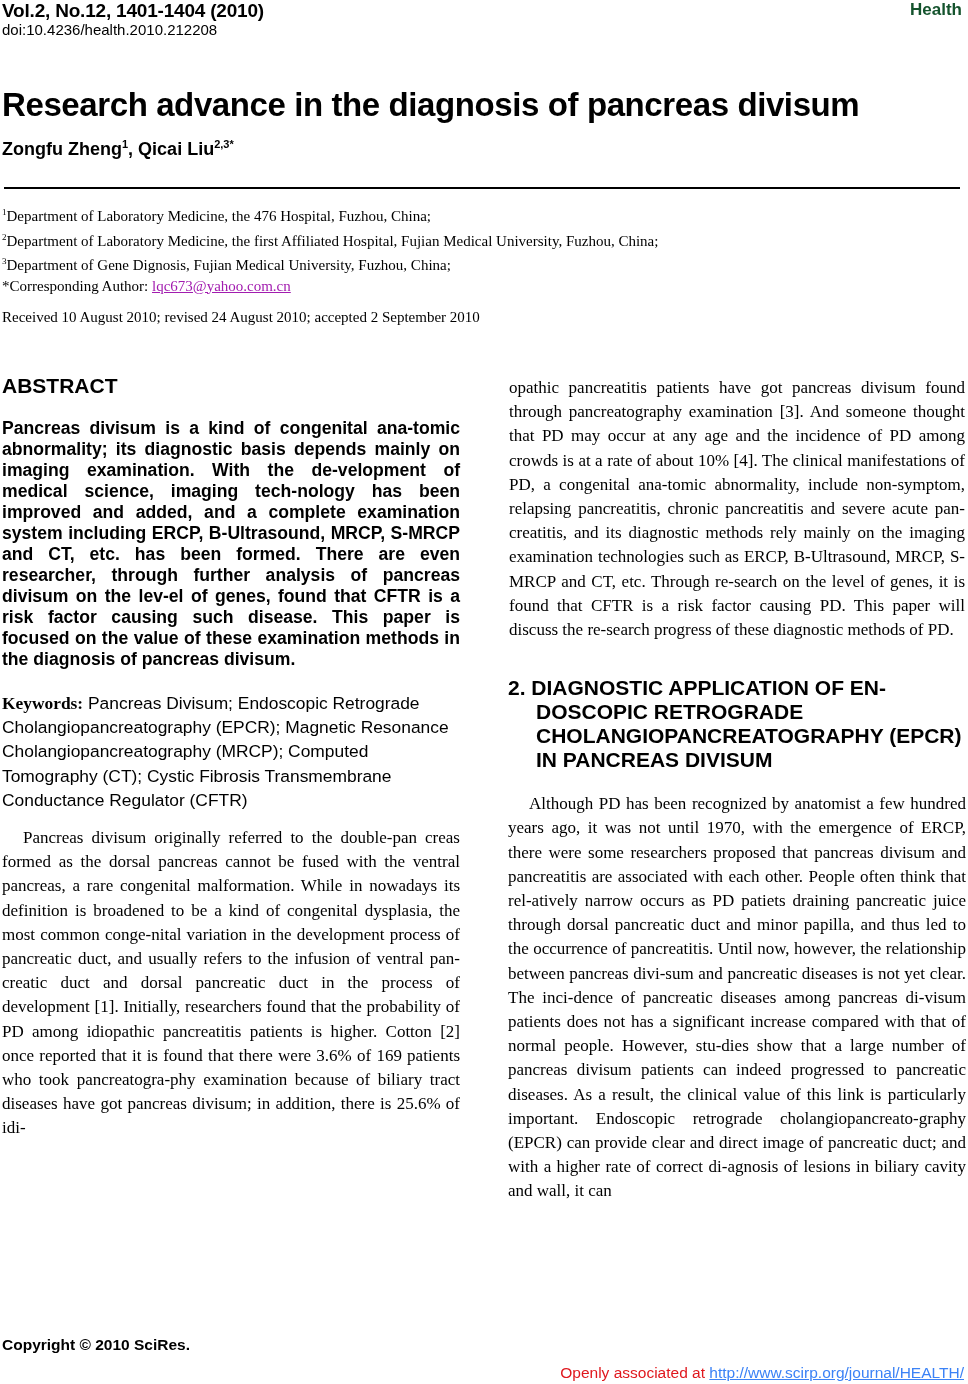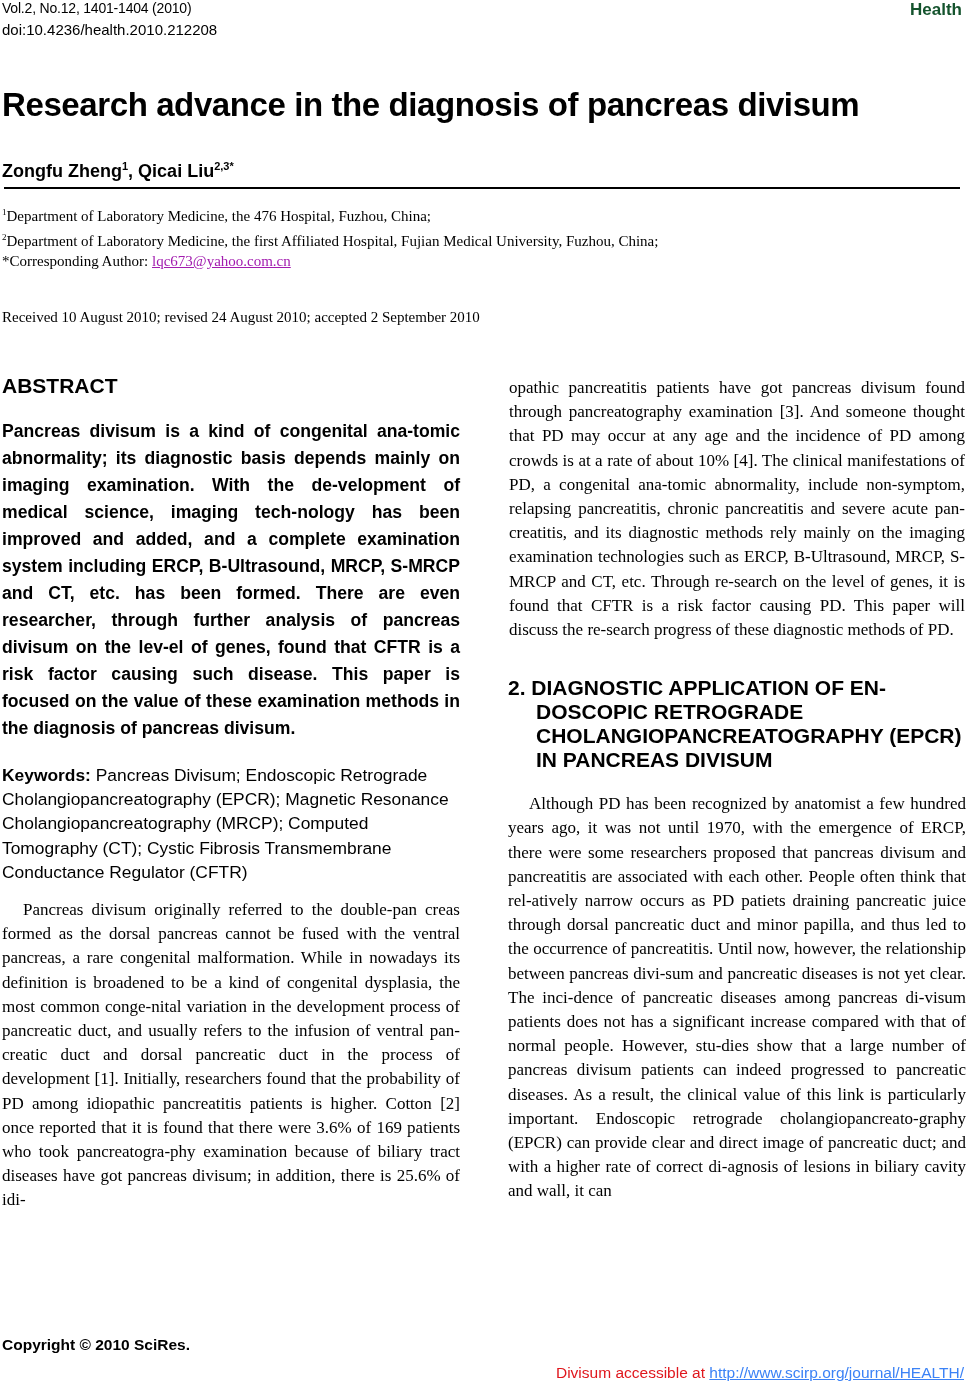--- a/index.html
+++ b/index.html
@@ -1,40 +1,40 @@
 <!DOCTYPE html>
 <html><head>
 <meta charset="utf-8">
 <style>
   html, body { margin: 0; padding: 0; background: #ffffff; }
   body { width: 968px; height: 1384px; position: relative; overflow: hidden; color: #000; }
   .sans { font-family: "Liberation Sans", sans-serif; }
   .serif { font-family: "Liberation Serif", serif; }
 
-  .hdr-vol { position: absolute; left: 2px; top: 0px; font-size: 14px; font-weight: normal; letter-spacing: -0.2px; }
+  .hdr-vol { position: absolute; left: 2px; top: 0px; font-size: 19px; font-weight: bold; letter-spacing: -0.2px; }
   .hdr-doi { position: absolute; left: 2px; top: 21px; font-size: 15px; }
   .hdr-journal { position: absolute; right: 6px; top: 0px; font-size: 17px; font-weight: bold; color: #14532d; }
 
   .title { position: absolute; left: 2px; top: 86px; font-size: 33px; font-weight: bold; letter-spacing: -0.4px; white-space: nowrap; }
-  .authors { position: absolute; left: 2px; top: 160px; font-size: 18px; font-weight: bold; white-space: nowrap; }
+  .authors { position: absolute; left: 2px; top: 138px; font-size: 18px; font-weight: bold; white-space: nowrap; }
   .authors sup { font-size: 11px; }
   .rule { position: absolute; left: 4px; right: 8px; top: 187px; height: 2px; background: #000; }
 
   .affils { position: absolute; left: 2px; top: 202px; font-size: 15px; line-height: 20.5px; }
   .affils sup { font-size: 9px; }
   .affils a { color: #a21caf; text-decoration: underline; }
   .received { position: absolute; left: 2px; top: 309px; font-size: 15px; }
 
   .col-left { position: absolute; left: 2px; top: 370px; width: 458px; }
   .col-right { position: absolute; left: 508px; top: 375px; width: 458px; }
 
   .h-abstract { font-size: 21px; font-weight: bold; margin: 4px 0 0 0; }
-  .abstract-text { font-size: 17.6px; font-weight: bold; line-height: 27px; text-align: justify; margin: 20px 0 0 0; }
+  .abstract-text { font-size: 17.6px; font-weight: bold; line-height: 21px; text-align: justify; margin: 20px 0 0 0; }
   .keywords { font-size: 17.4px; line-height: 24.2px; margin: 21px 0 0 0; }
-  .keywords b { font-weight: bold; }
+  .keywords b { font-weight: bold; font-family: Liberation Serif, serif; }
   .h-summary { font-size: 21px; font-weight: bold; margin: 19px 0 0 0; }
   .body-text { font-size: 17px; line-height: 24.2px; text-align: justify; }
   .body-text.indent { text-indent: 21px; }
   .summary-p { margin: 14px 0 0 0; }
 
   .right-p1 { margin: 1px; }
   .h-section2 { font-size: 21px; font-weight: bold; line-height: 24px; margin: 34px 0 16px 0; padding-left: 28px; text-indent: -28px; }
   .section2-p { margin: 20px 0 0 0; }
 
   .footer-copy { position: absolute; left: 2px; top: 1336px; font-size: 15.5px; font-weight: bold; }
@@ -50,31 +50,32 @@
 
 <div class="title sans">Research advance in the diagnosis of pancreas divisum</div>
 <div class="authors sans">
   <span>Zongfu Zheng</span><sup>1</sup><span>, </span><span>Qicai Liu</span><sup>2,3*</sup>
 </div>
 <div class="rule"></div>
 
 <div class="affils serif">
   <div><sup>1</sup><span>Department of Laboratory Medicine, the 476 Hospital, Fuzhou, China;</span></div>
   <div><sup>2</sup><span>Department of Laboratory Medicine, the first Affiliated Hospital, Fujian Medical University, Fuzhou, China;</span></div>
+  <div><sup>3</sup><span>Department of Gene Dignosis, Fujian Medical University, Fuzhou, China;</span></div>
   <div><span>*Corresponding Author: </span><a>lqc673@yahoo.com.cn</a></div>
 </div>
 <div class="received serif">Received 10 August 2010; revised 24 August 2010; accepted 2 September 2010</div>
 
 <div class="col-left">
   <div class="h-abstract sans">ABSTRACT</div>
   <p class="abstract-text sans">Pancreas divisum is a kind of congenital ana-tomic abnormality; its diagnostic basis depends mainly on imaging examination. With the de-velopment of medical science, imaging tech-nology has been improved and added, and a complete examination system including ERCP, B-Ultrasound, MRCP, S-MRCP and CT, etc. has been formed. There are even researcher, through further analysis of pancreas divisum on the lev-el of genes, found that CFTR is a risk factor causing such disease. This paper is focused on the value of these examination methods in the diagnosis of pancreas divisum.</p>
   <p class="keywords sans"><b>Keywords:</b><span> Pancreas Divisum; Endoscopic Retrograde Cholangiopancreatography (EPCR); Magnetic Resonance Cholangiopancreatography (MRCP); Computed Tomography (CT); Cystic Fibrosis Transmembrane Conductance Regulator (CFTR)</span></p>
   <p class="body-text indent serif summary-p">Pancreas divisum originally referred to the double-pan creas formed as the dorsal pancreas cannot be fused with the ventral pancreas, a rare congenital malformation. While in nowadays its definition is broadened to be a kind of congenital dysplasia, the most common conge-nital variation in the development process of pancreatic duct, and usually refers to the infusion of ventral pan-creatic duct and dorsal pancreatic duct in the process of development [1]. Initially, researchers found that the probability of PD among idiopathic pancreatitis patients is higher. Cotton [2] once reported that it is found that there were 3.6% of 169 patients who took pancreatogra-phy examination because of biliary tract diseases have got pancreas divisum; in addition, there is 25.6% of idi-</p>
 </div>
 
 <div class="col-right">
   <p class="body-text serif right-p1">opathic pancreatitis patients have got pancreas divisum found through pancreatography examination [3]. And someone thought that PD may occur at any age and the incidence of PD among crowds is at a rate of about 10% [4]. The clinical manifestations of PD, a congenital ana-tomic abnormality, include non-symptom, relapsing pancreatitis, chronic pancreatitis and severe acute pan-creatitis, and its diagnostic methods rely mainly on the imaging examination technologies such as ERCP, B-Ultrasound, MRCP, S-MRCP and CT, etc. Through re-search on the level of genes, it is found that CFTR is a risk factor causing PD. This paper will discuss the re-search progress of these diagnostic methods of PD.</p>
   <div class="h-section2 sans">2. DIAGNOSTIC APPLICATION OF EN-DOSCOPIC RETROGRADE CHOLANGIOPANCREATOGRAPHY (EPCR) IN PANCREAS DIVISUM</div>
   <p class="body-text indent serif section2-p">Although PD has been recognized by anatomist a few hundred years ago, it was not until 1970, with the emergence of ERCP, there were some researchers proposed that pancreas divisum and pancreatitis are associated with each other. People often think that rel-atively narrow occurs as PD patiets draining pancreatic juice through dorsal pancreatic duct and minor papilla, and thus led to the occurrence of pancreatitis. Until now, however, the relationship between pancreas divi-sum and pancreatic diseases is not yet clear. The inci-dence of pancreatic diseases among pancreas di-visum patients does not has a significant increase compared with that of normal people. However, stu-dies show that a large number of pancreas divisum patients can indeed progressed to pancreatic diseases. As a result, the clinical value of this link is particularly important. Endoscopic retrograde cholangiopancreato-graphy (EPCR) can provide clear and direct image of pancreatic duct; and with a higher rate of correct di-agnosis of lesions in biliary cavity and wall, it can</p>
 </div>
 
 <div class="footer-copy sans">Copyright © 2010 SciRes.</div>
-<div class="footer-access sans"><span>Divisum accessible at </span><a>http://www.scirp.org/journal/HEALTH/</a></div>
+<div class="footer-access sans"><span>Openly associated at </span><a>http://www.scirp.org/journal/HEALTH/</a></div>
 
 </body></html>

